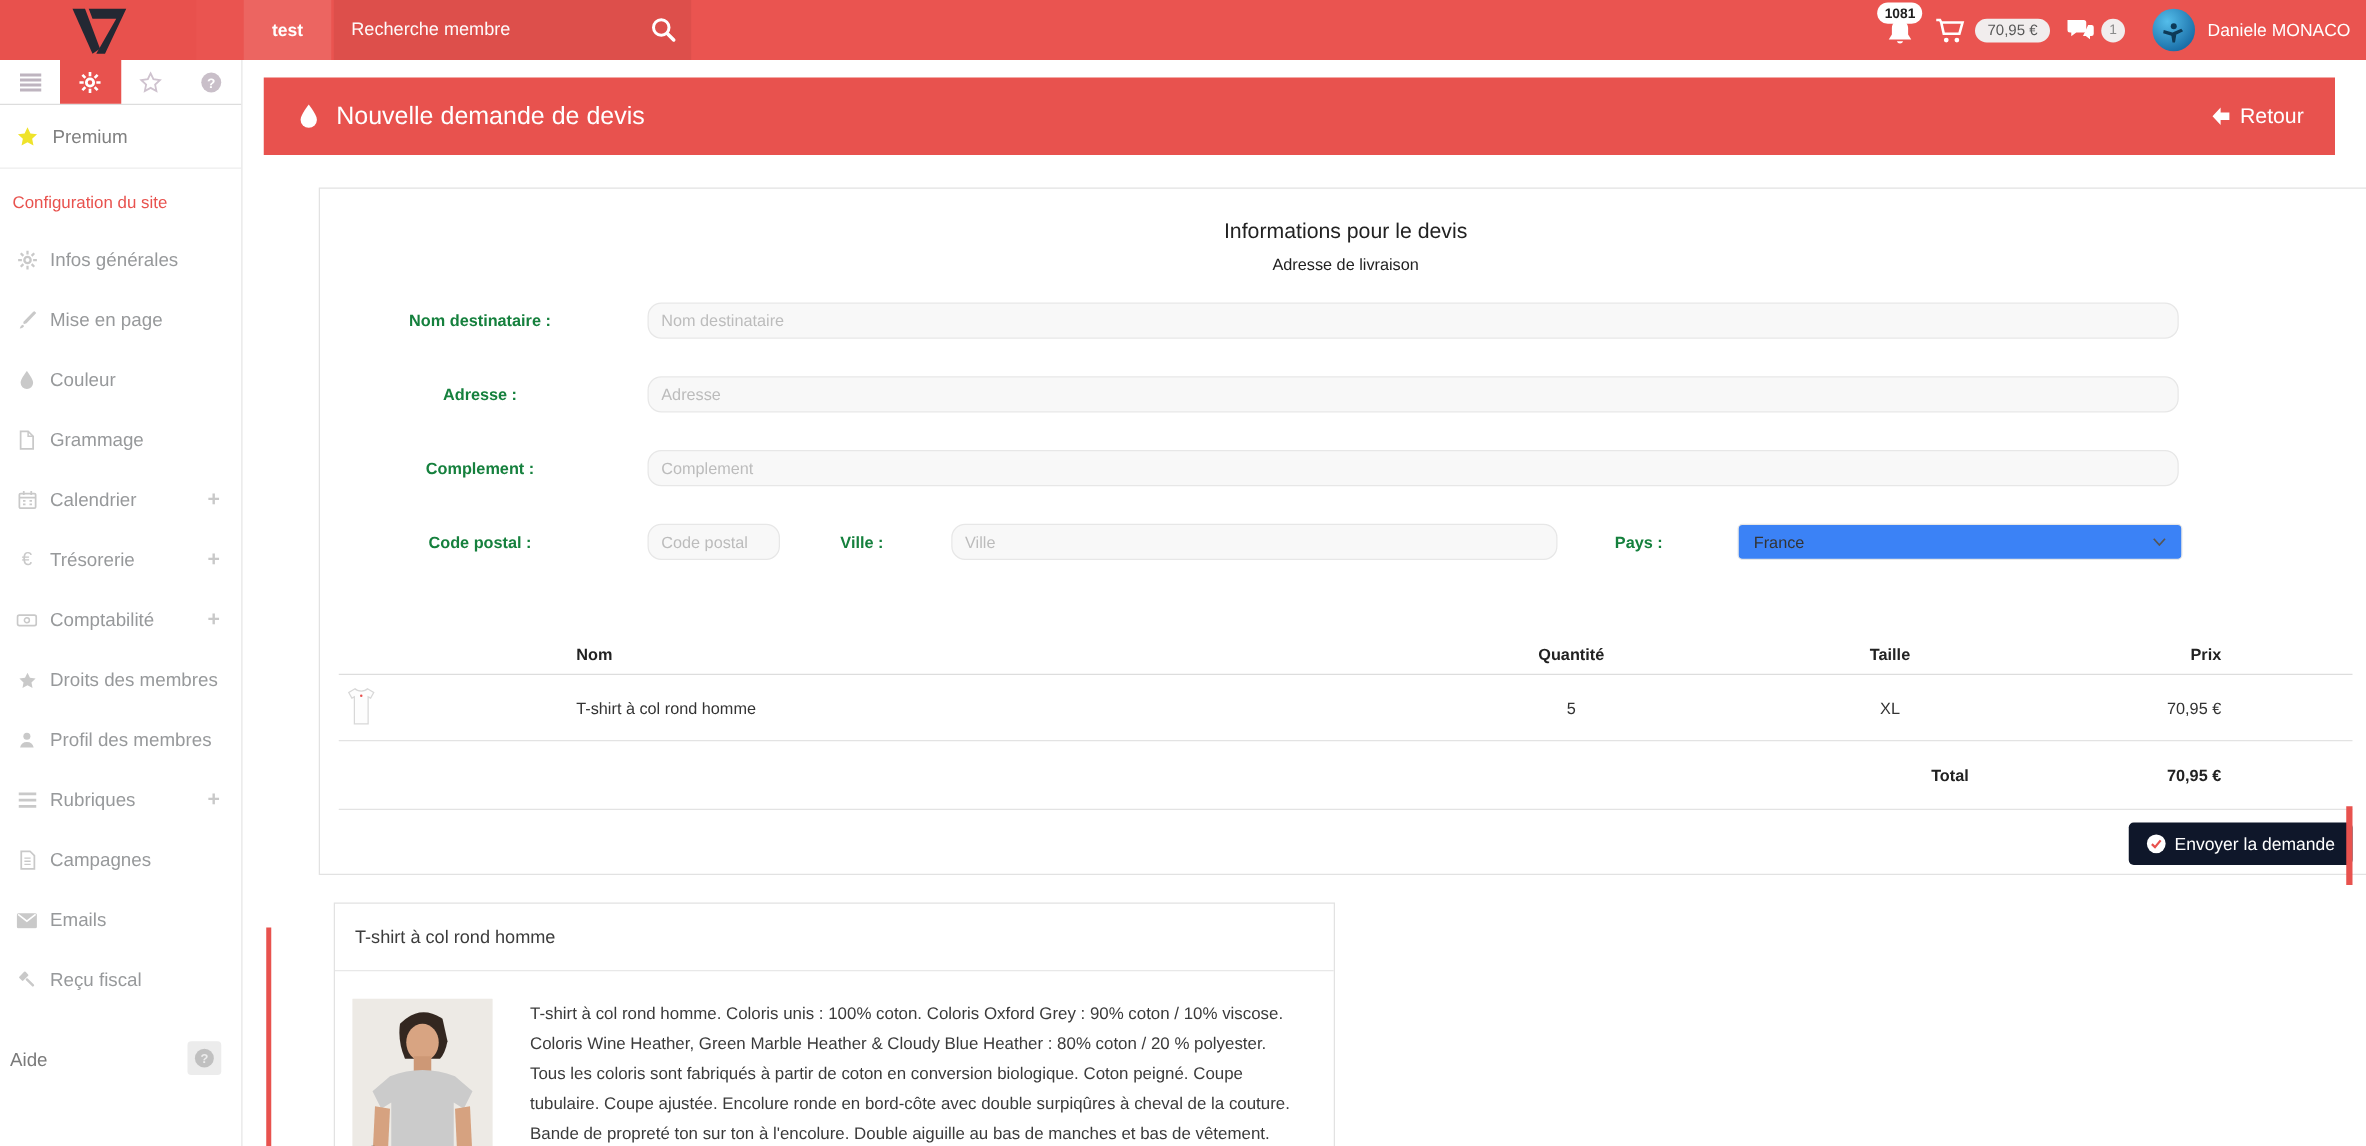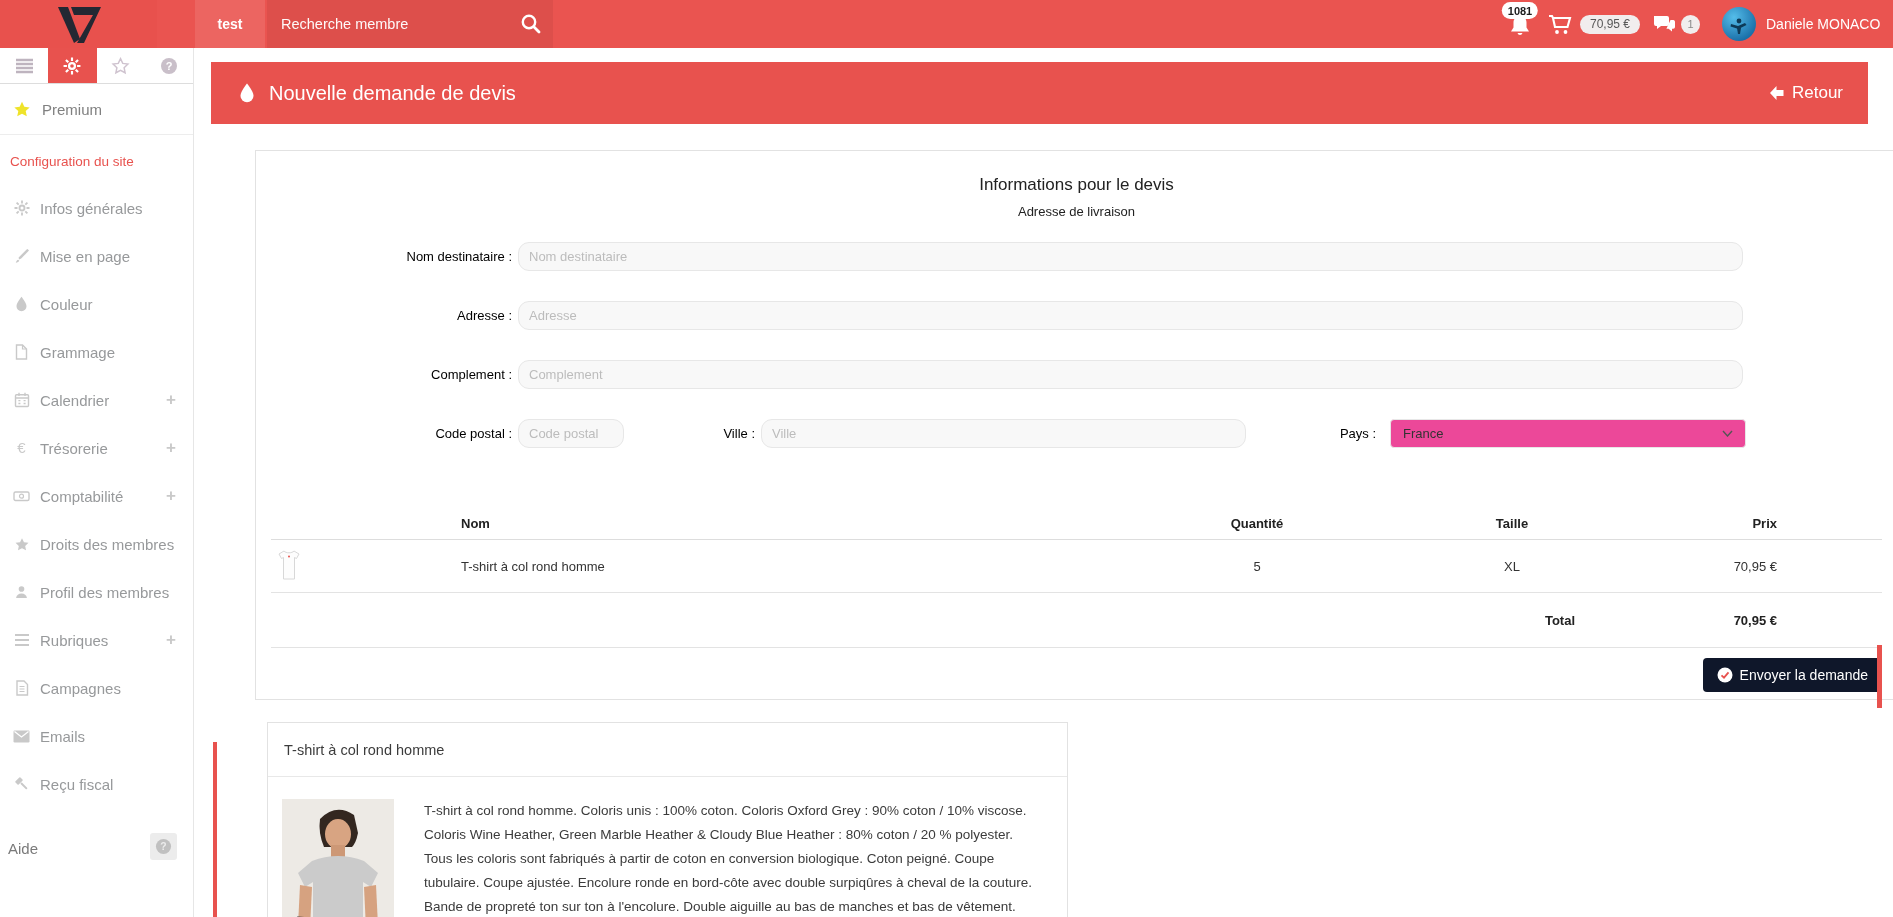--- a/index.html
+++ b/index.html
@@ -68,30 +68,30 @@
   .retour { margin-left:auto; margin-right:25px; color:#fff; font-size:17px;
     display:flex; align-items:center; gap:7px; cursor:pointer; }
 
   .card { background:#fff; border:1px solid #e2e2e2;margin-left:30px; }
   .form-card { position:absolute; left:225px; top:150px; width:1643px; height:550px; }
   .form-head { margin-top:24px; text-align:center; font-size:17px; color:#222; }
   .form-sub { margin-top:9px; text-align:center; font-size:13px; color:#222; }
 
   .frow { display:flex; align-items:center; height:29px; margin-top:30px; }
   .frow.first { margin-top:23px; }
-  .flabel { width:262px; text-align:right; padding-right:6px; font-size:13px; font-weight:normal; color:#000000; white-space:nowrap; }
+  .flabel { width:262px; text-align:center; padding-right:6px; font-size:13px; font-weight:bold; color:#15803d; white-space:nowrap; }
   .finput { height:29px; background:#f8f8f8; border:1px solid #e7e7e7; border-radius:11px;
     padding:0 10px; font-size:13px; color:#444; font-family:inherit; outline:none; }
   .finput::placeholder { color:#bcbcbc; opacity:1; }
   .w-main { width:1225px; }
   .w-postal { width:106px; }
   .lbl-ville { width:137px; }
   .w-ville { width:485px; }
   .lbl-pays { width:144px; padding-right:14px; }
-  .fselect { width:356px; height:29px; background:#ec4899; border:1px solid #e7e7e7; border-radius:4px;
+  .fselect { width:356px; height:29px; background:#3b82f6; border:1px solid #e7e7e7; border-radius:4px;
     display:flex; align-items:center; justify-content:space-between; padding:0 12px; cursor:pointer; }
   .fselect .val { font-size:13px; color:#333; }
 
   .otable { margin:60px 15px 0 15px; }
   .orow { display:grid; grid-template-columns:190px 1fr 260px 250px 245px; align-items:center; }
   .orow .c-name { text-align:left; } .orow .c-qty,.orow .c-size { text-align:center; }
   .orow .c-price { text-align:right; padding-right:105px; }
   .ohead { height:32px; border-bottom:1px solid #ddd; font-size:13px; font-weight:bold; color:#222; }
   .oitem { height:53px; border-bottom:1px solid #e3e3e3; font-size:13px; color:#333; }
   .oitem .thumb { padding-left:5px; }

